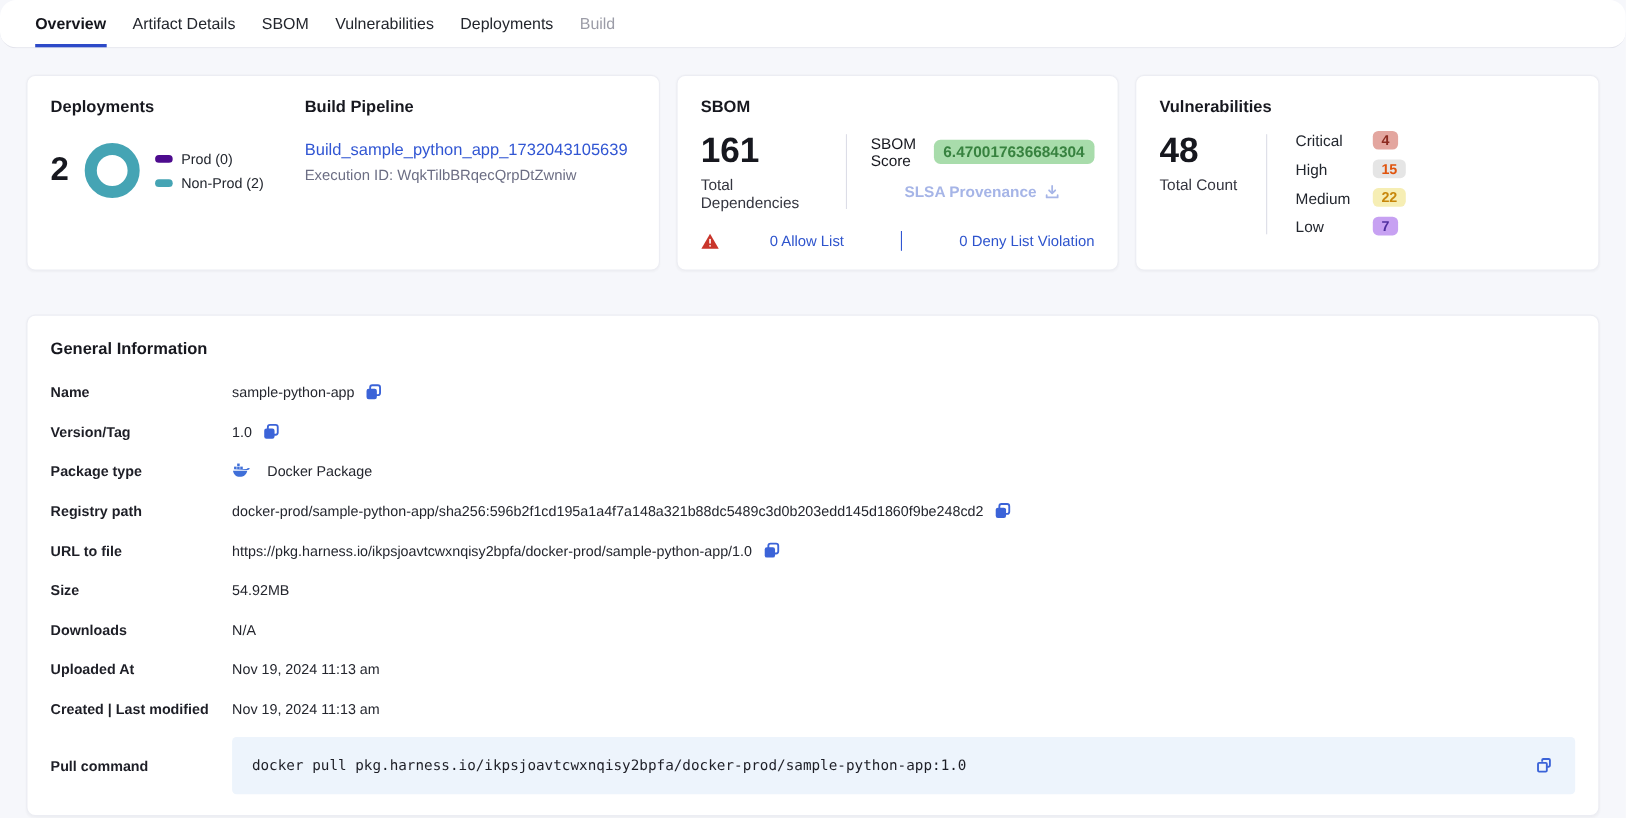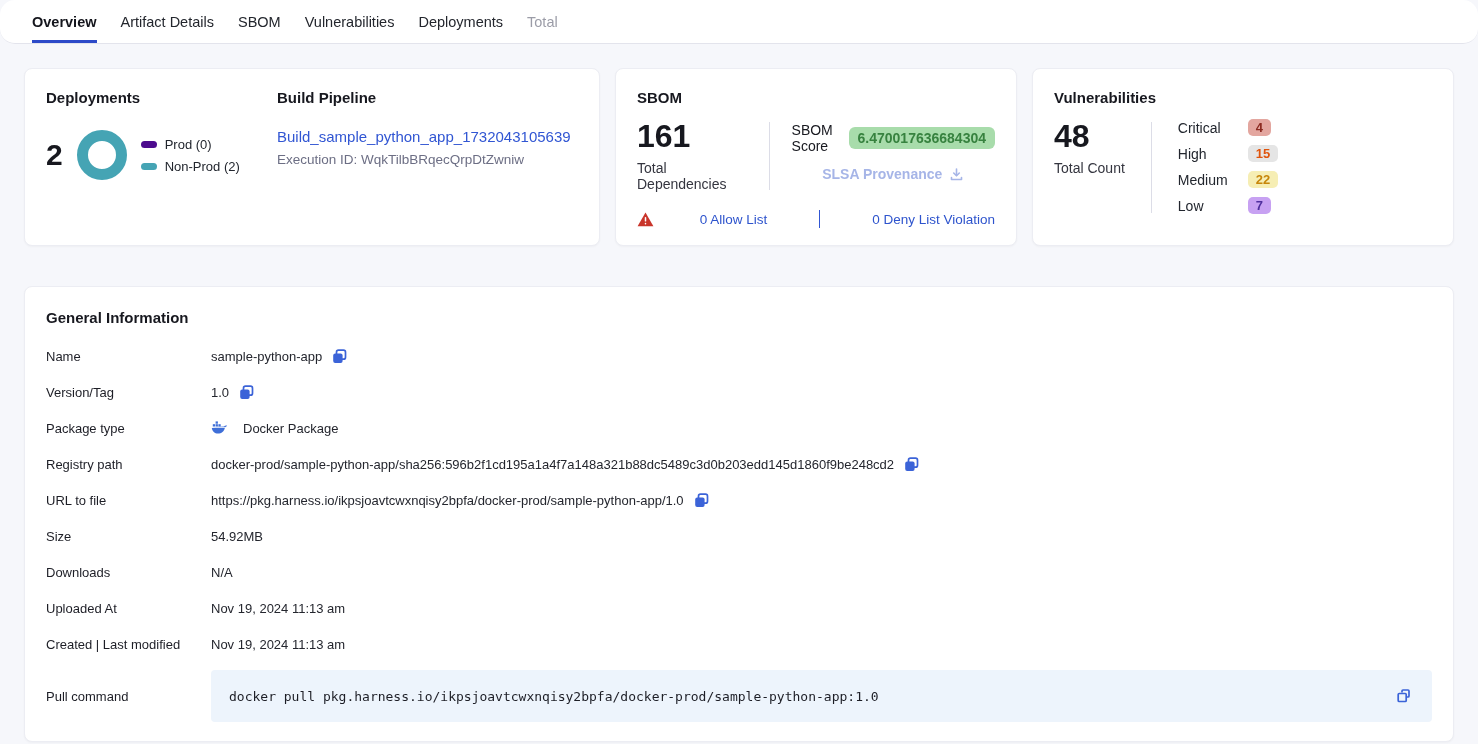--- a/index.html
+++ b/index.html
@@ -112,21 +112,21 @@
   .sev-low      { background:#c7a1f2; color:#4f2f9e; }
 
   
   .card-general {
     margin:40px 24px 0 24px;
     padding:22px 21px 19px 21px;
     min-height:446px;
   }
   .gi-rows { margin-top:20px; }
   .gi-row { display:flex; align-items:center; margin-bottom:16px; min-height:20px; }
-  .gi-label { width:165px; font-size:13px; font-weight:400; color:#1d1e26; flex-shrink:0; }
+  .gi-label { width:165px; font-size:13px; font-weight:700; color:#1d1e26; flex-shrink:0; }
   .gi-value { font-size:13px; color:#24262e; display:flex; align-items:center; gap:8px; }
   .copy-btn { display:inline-flex; align-items:center; cursor:pointer; }
   .docker-icon { display:inline-flex; margin-right:7px; }
 
   .gi-row.pull { align-items:center; margin-bottom:0; margin-top:4px; }
   .codebox {
     flex:1; background:#edf4fc; border-radius:4px;
     height:52px; display:flex; align-items:center;
     padding:0 18px 0 18px;
     font-family:"DejaVu Sans Mono","Liberation Mono",monospace;
@@ -136,21 +136,21 @@
 </style>
 </head>
 <body>
 
 <nav class="tabbar">
   <div class="tab active">Overview</div>
   <div class="tab">Artifact Details</div>
   <div class="tab">SBOM</div>
   <div class="tab">Vulnerabilities</div>
   <div class="tab">Deployments</div>
-  <div class="tab disabled">Total</div>
+  <div class="tab disabled">Build</div>
 </nav>
 
 <div class="cards-row">
 
   <section class="card card-deploy">
     <div class="deploy-col">
       <h3>Deployments</h3>
       <div class="deploy-body">
         <span class="big-num">2</span>
         <span class="donut"></span>

